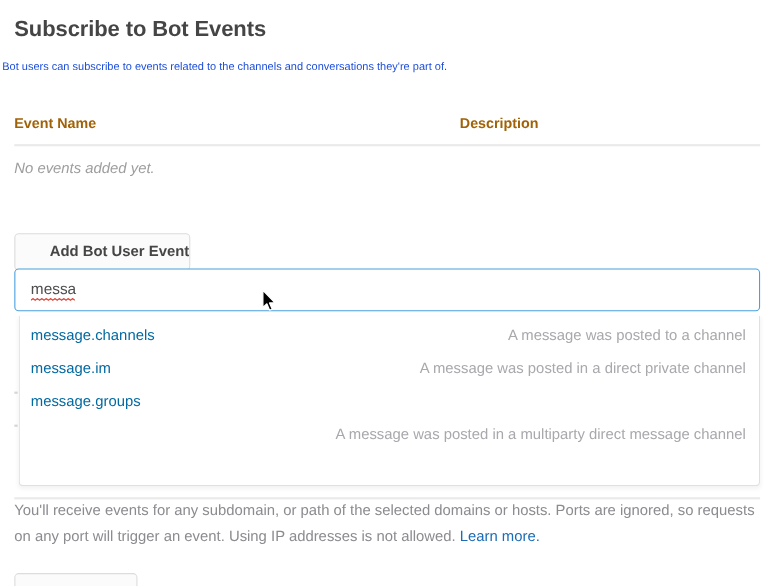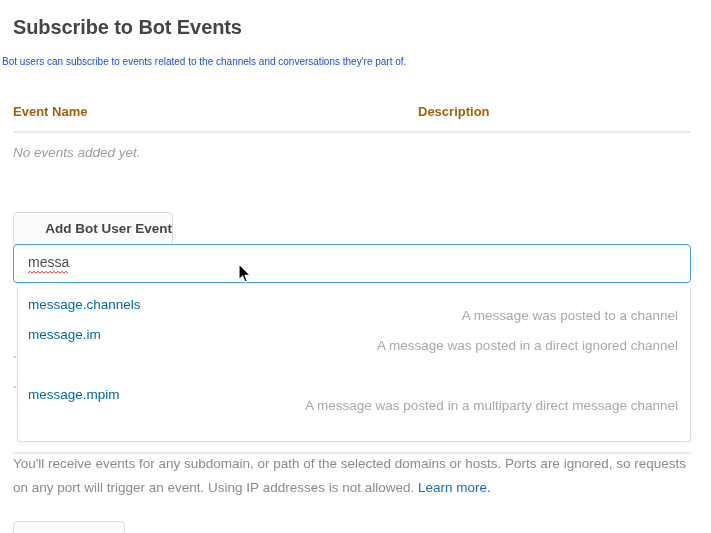--- a/index.html
+++ b/index.html
@@ -170,21 +170,20 @@
     color: #0369a1;
     white-space: nowrap;
   }
   .dd-desc {
     position: absolute;
     right: 12px;
     top: 0;
     font-size: 13.5px;
     color: #a8a8ad;
     white-space: nowrap;
-    margin-top: 11px;
   }
 
   
   .peek {
     position: absolute;
     left: 13px;
     width: 3px;
     height: 2px;
     background: #d8d8d8;
   }
@@ -257,26 +256,26 @@
   <div class="peek peek-1"></div>
   <div class="peek peek-2"></div>
 
   <div class="dropdown">
     <div class="dd-row">
       <span class="dd-name">message.channels</span>
       <span class="dd-desc">A message was posted to a channel</span>
     </div>
     <div class="dd-row">
       <span class="dd-name">message.im</span>
-      <span class="dd-desc">A message was posted in a direct ignored channel</span>
-    </div>
-    <div class="dd-row">
-    </div>
-    <div class="dd-row">
-      <span class="dd-name">message.mpim</span>
+      <span class="dd-desc">A message was posted in a direct private channel</span>
+    </div>
+    <div class="dd-row">
+      <span class="dd-name">message.groups</span>
+    </div>
+    <div class="dd-row">
       <span class="dd-desc">A message was posted in a multiparty direct message channel</span>
     </div>
   </div>
 
   <div class="divider divider-foot"></div>
 
   <div class="foot-note"><span>You'll receive events for any subdomain, or path of the selected domains or hosts. Ports are ignored, so requests on any port will trigger an event. Using IP addresses is not allowed. </span><a class="foot-link">Learn more.</a></div>
 
   <div class="bottom-btn"></div>
 

